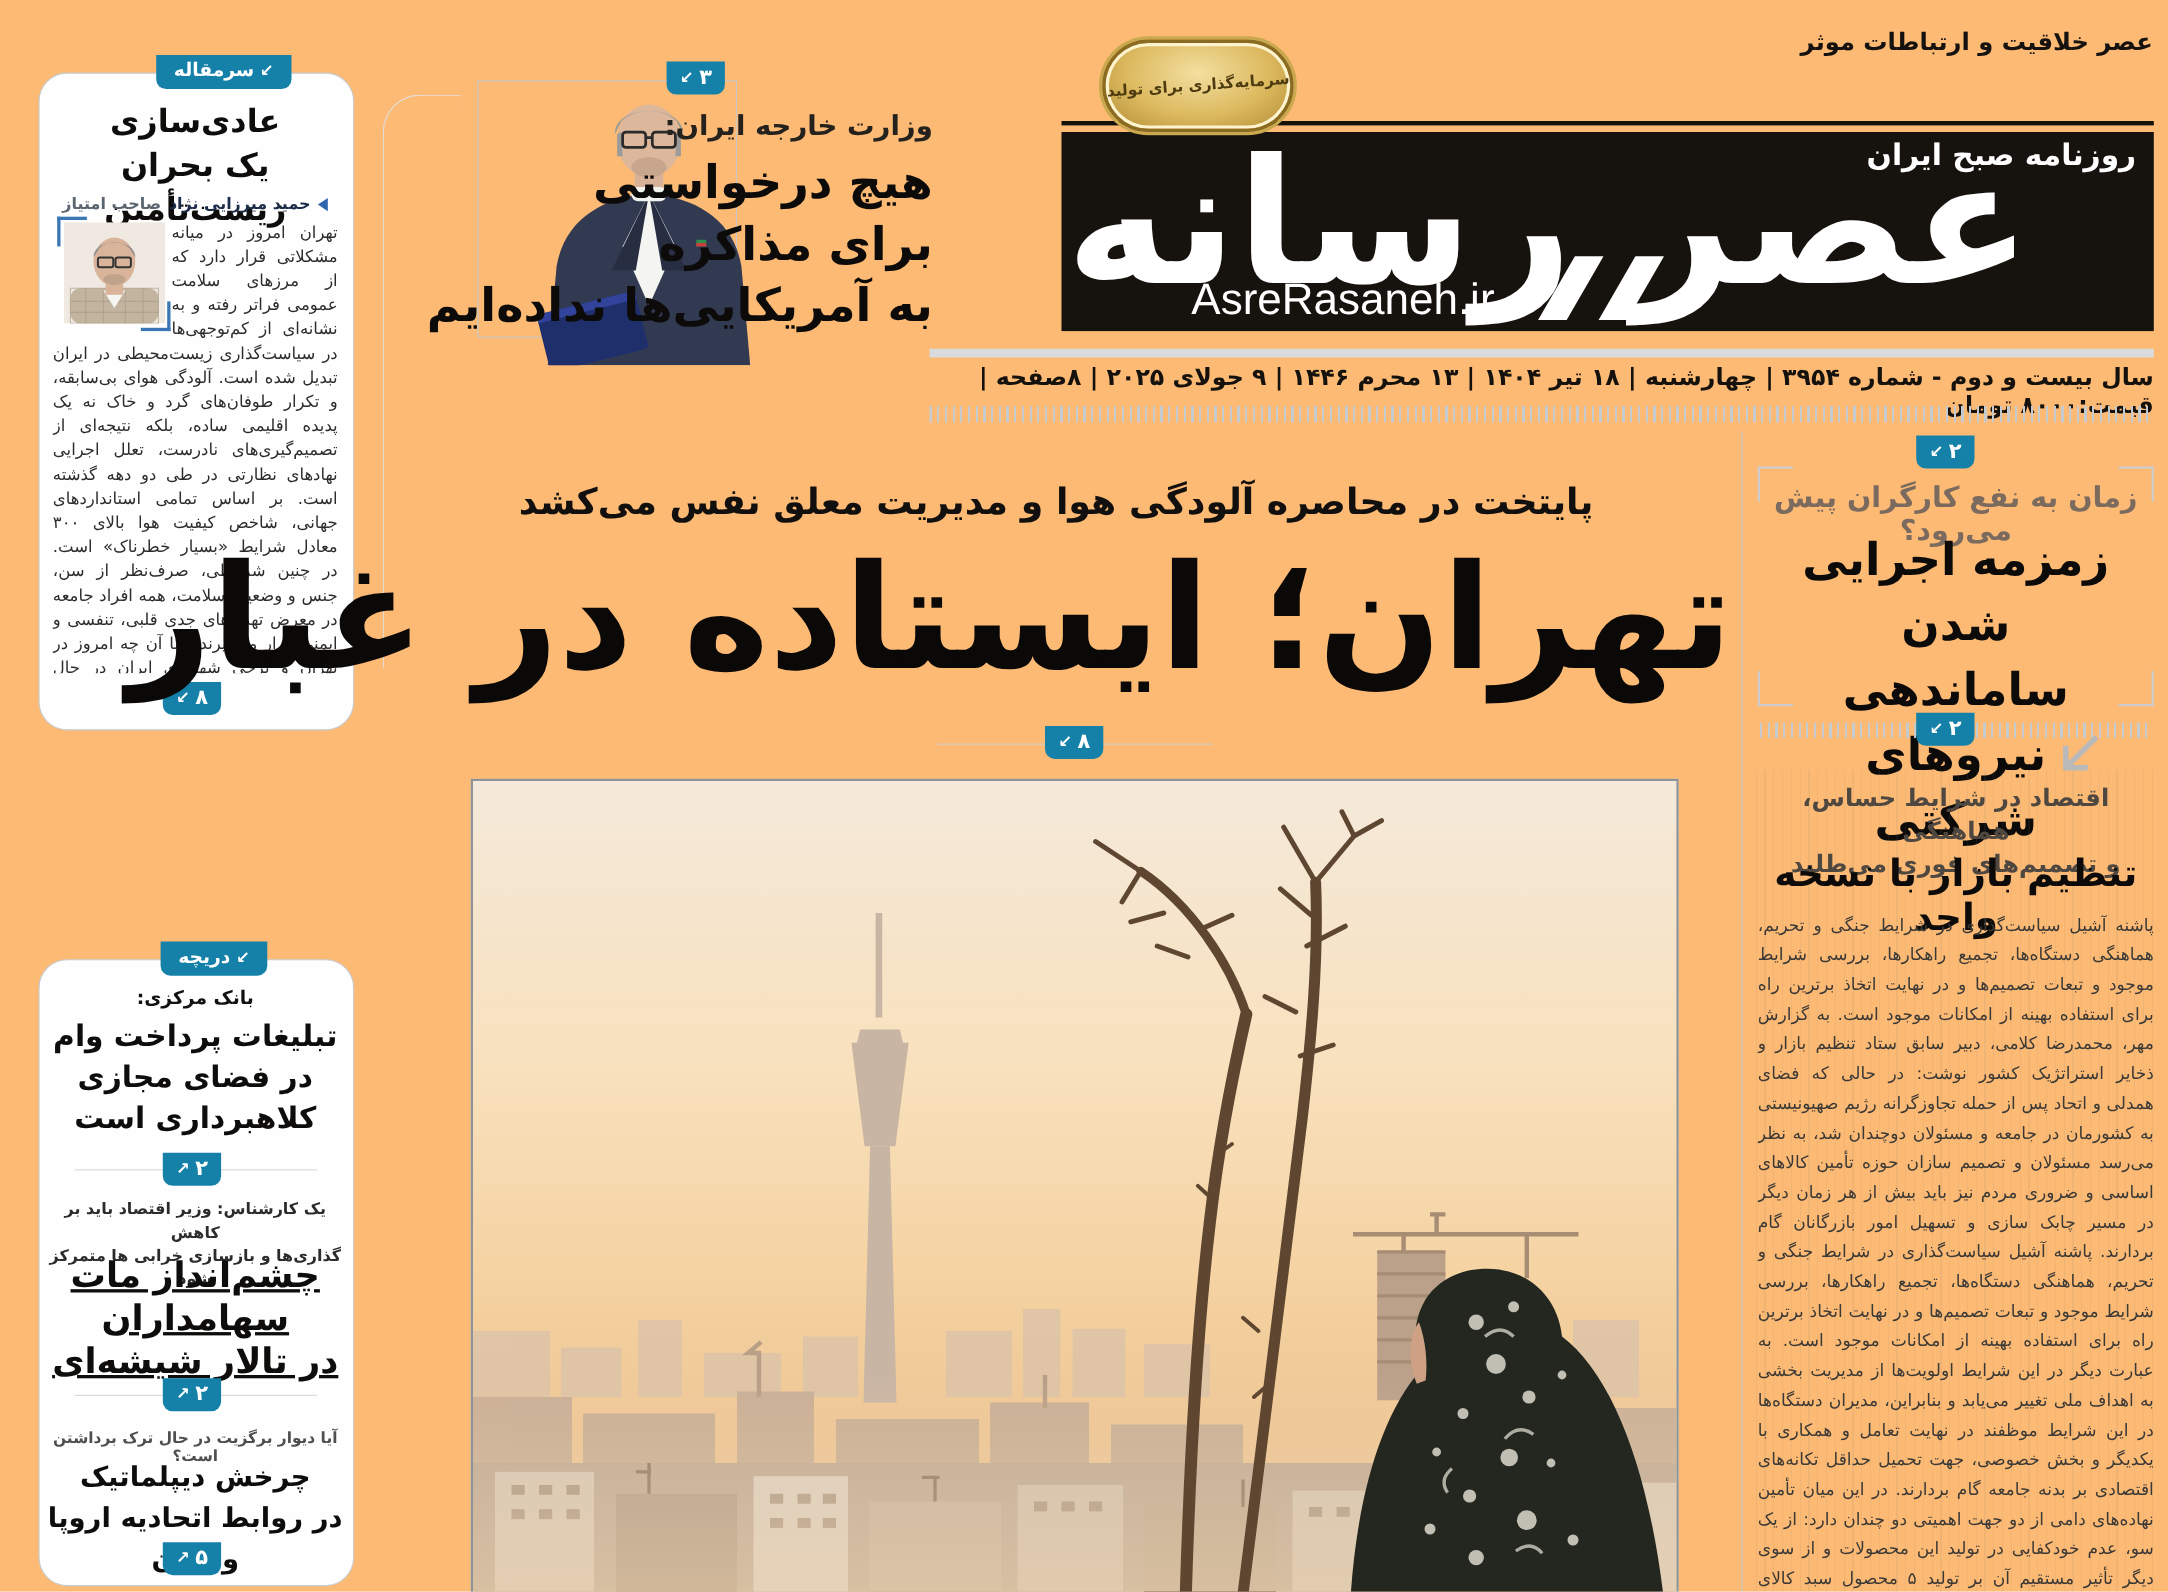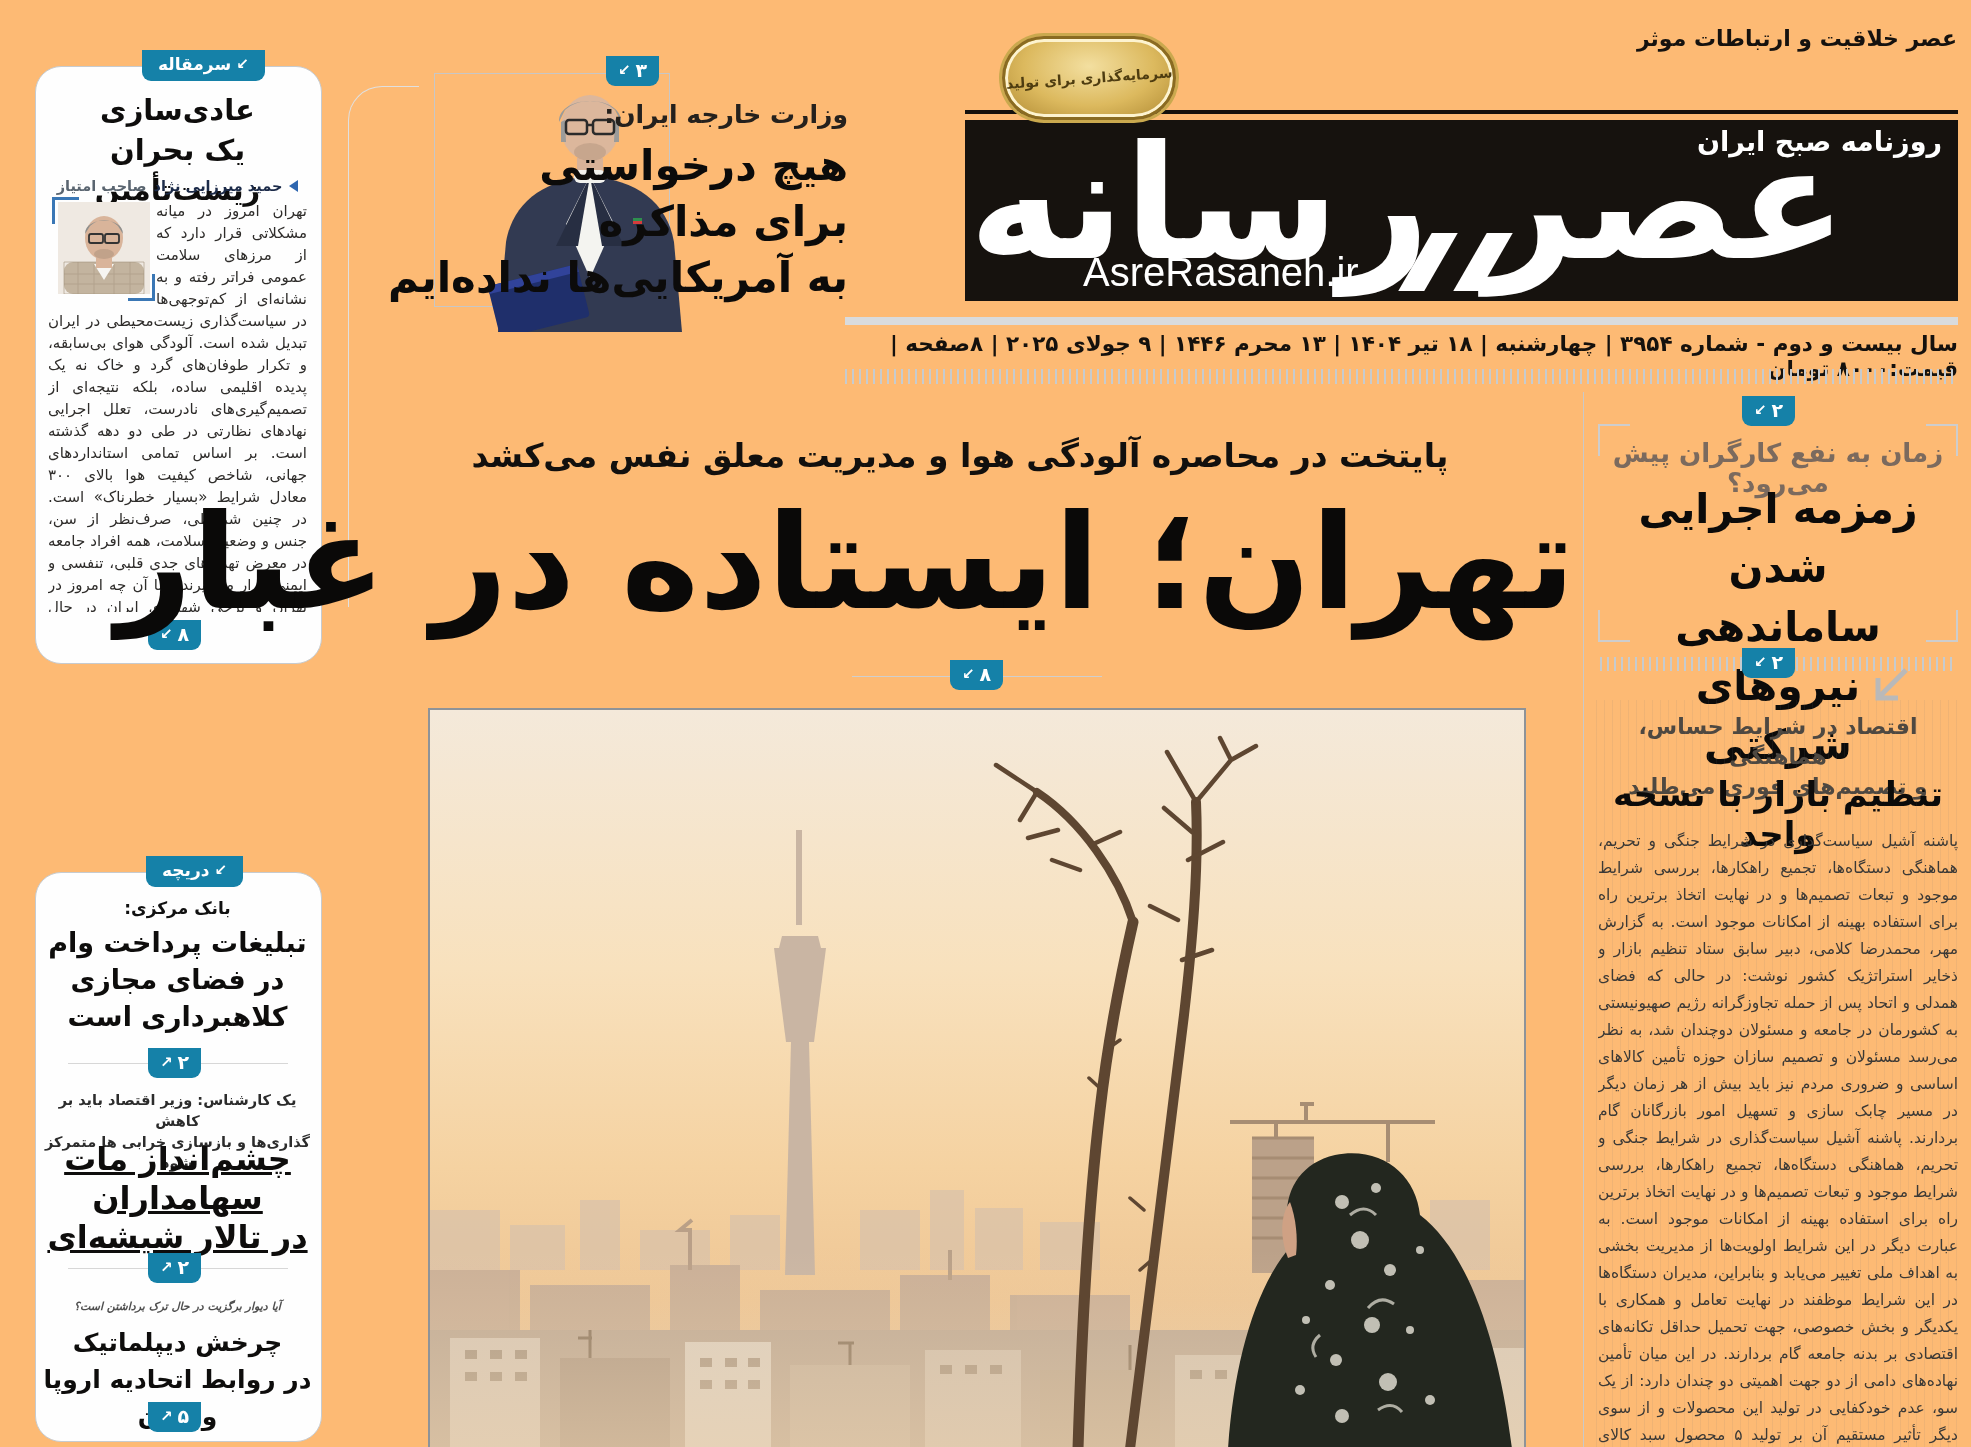--- a/index.html
+++ b/index.html
@@ -382,21 +382,21 @@
   <div class="abs dr-headline" style="top:1140px;font-size:32px;line-height:39px;text-decoration:underline;">
     <div class="fa">چشم‌انداز مات سهامداران</div>
     <div class="fa">در تالار شیشه‌ای</div>
   </div>
   <div class="thin-rule" style="top:1268px;left:68px;width:220px;"></div>
   <div class="badge" style="top:1253px;left:148px;">
     <span>۲</span>
     <span class="arr">↗</span>
   </div>
 
-  <div class="abs dr-kicker fa" style="top:1300px;font-size:11px;color:#4f4f4f;font-style:italic;">آیا دیوار برگزیت در حال ترک برداشتن است؟</div>
+  <div class="abs dr-kicker fa" style="top:1300px;font-size:14px;color:#4f4f4f;">آیا دیوار برگزیت در حال ترک برداشتن است؟</div>
   <div class="abs dr-headline" style="top:1324px;font-size:25px;line-height:37px;">
     <div class="fa">چرخش دیپلماتیک</div>
     <div class="fa">در روابط اتحادیه اروپا و لندن</div>
   </div>
   <div class="badge" style="top:1402px;left:148px;">
     <span>۵</span>
     <span class="arr">↗</span>
   </div>
 
 </div>

